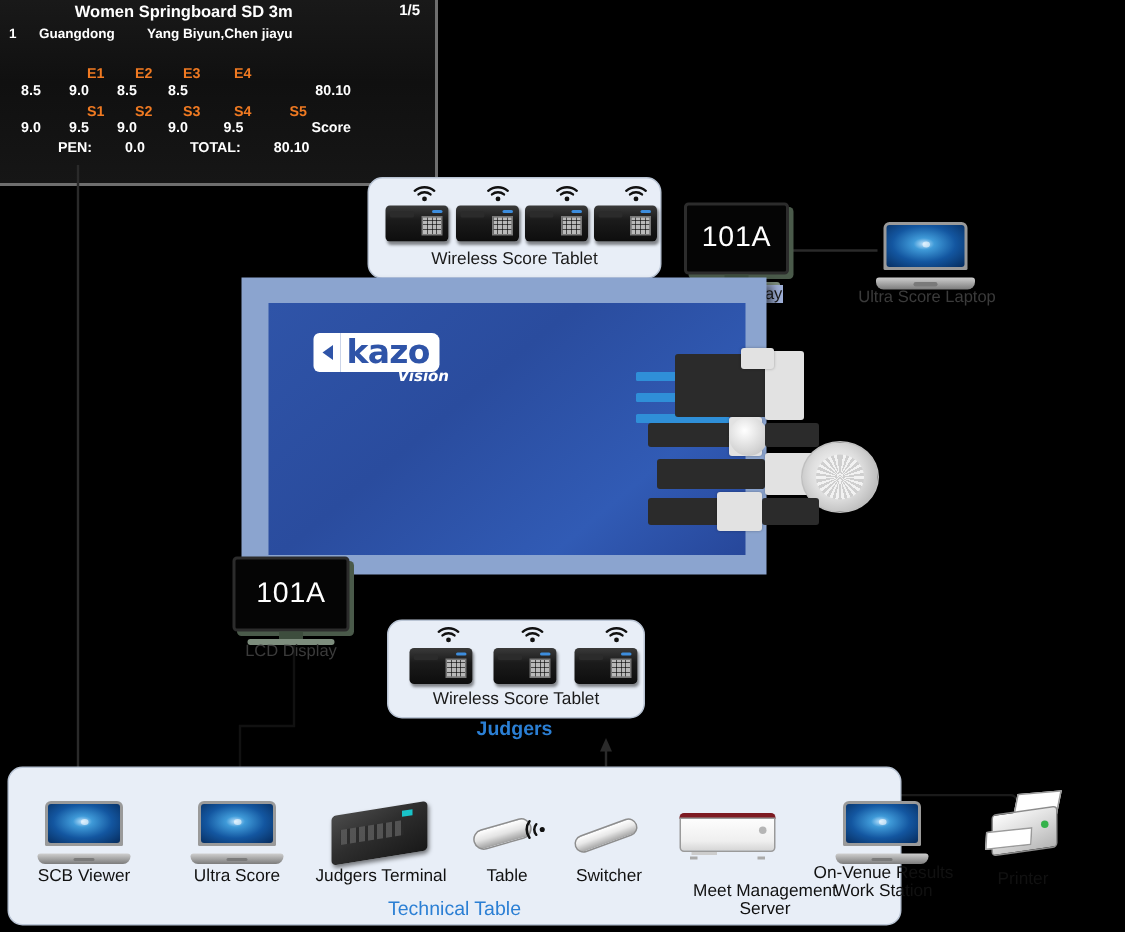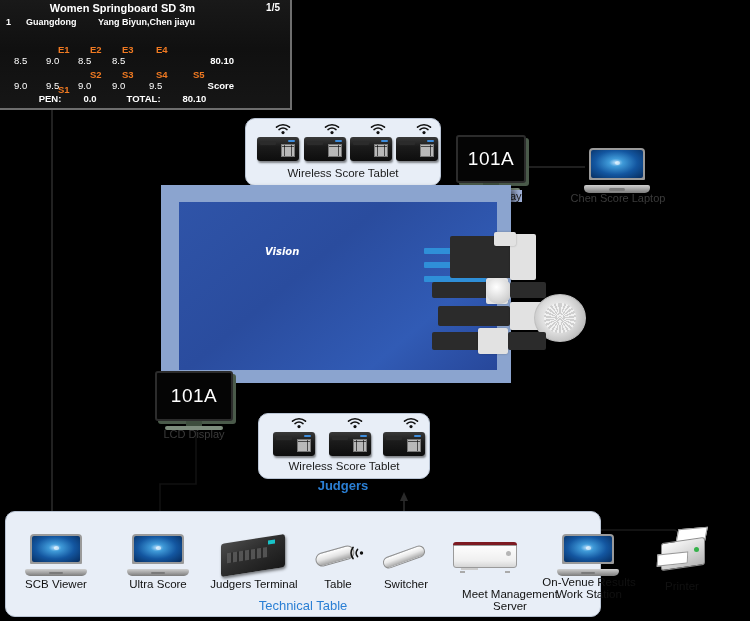--- a/index.html
+++ b/index.html
@@ -11,42 +11,42 @@
   #canvas {
     position: relative;
     width: 750px; height: 621px;
     background: #000000;
     overflow: hidden;
   }
 
   
   #scoreboard {
     position: absolute; left: 0; top: 0;
-    width: 292px; height: 110px;
+    width: 292px; height: 124px;
     background: linear-gradient(180deg,#191919 0%,#101010 45%,#161616 100%);
     color: #fff;
     border-bottom: 2px solid #6e6e6e;
     border-right: 2px solid #6e6e6e;
   }
   #scoreboard .sb-title {
     position: absolute; left: 0; top: 2px; width: 245px;
     text-align: center; font-size: 11px; font-weight: bold; color: #ffffff;
   }
   #scoreboard .sb-heat {
     position: absolute; right: 10px; top: 2px;
     font-size: 10px; font-weight: bold; color: #ffffff;
   }
   #scoreboard .sb-rank { position: absolute; left: 6px; top: 17px; font-size: 9px; font-weight:bold; }
   #scoreboard .sb-team { position: absolute; left: 26px; top: 17px; font-size: 9px; font-weight:bold; }
   #scoreboard .sb-athletes { position: absolute; left: 98px; top: 17px; font-size: 9px; font-weight:bold;text-align:right; }
   .sb-lbl {
     position: absolute; font-size: 9.5px; font-weight: bold; color: #f07a22; margin-left: 44px;
   }
   .sb-val {
-    position: absolute; font-size: 9.5px; font-weight: normal; color: #ffffff;
+    position: absolute; font-size: 9.5px; font-weight: bold; color: #ffffff;
   }
   .sb-score-lbl { position: absolute; right: 56px; font-size: 9.5px; font-weight: bold; color:#ffffff;margin-top:36px; }
   .sb-score-val { position: absolute; right: 56px; font-size: 9.5px; font-weight: bold; color:#ffffff; }
   #sb-pen-line {
     position: absolute; left: 0; top: 93px; width: 245px;
     text-align: center; font-size: 9.5px; font-weight: bold; color: #fff;
   }
   #sb-pen-line span.k { color:#ffffff; }
   #sb-pen-line .gap { display:inline-block; width:22px; }
   #sb-pen-line .gap2 { display:inline-block; width:30px; }
@@ -304,21 +304,21 @@
     <div class="sb-lbl" style="left:78px;  top:44px;">E3</div>
     <div class="sb-lbl" style="left:112px; top:44px;">E4</div>
     <div class="sb-score-lbl" style="top:44px;">Score</div>
 
     <div class="sb-val" style="left:14px;  top:55px;">8.5</div>
     <div class="sb-val" style="left:46px;  top:55px;">9.0</div>
     <div class="sb-val" style="left:78px;  top:55px;">8.5</div>
     <div class="sb-val" style="left:112px; top:55px;">8.5</div>
     <div class="sb-score-val" style="top:55px;">80.10</div>
 
-    <div class="sb-lbl" style="left:14px;  top:84px;">S1</div>
+    <div class="sb-lbl" style="left:14px;  top:69px;">S1</div>
     <div class="sb-lbl" style="left:46px;  top:69px;">S2</div>
     <div class="sb-lbl" style="left:78px;  top:69px;">S3</div>
     <div class="sb-lbl" style="left:112px; top:69px;">S4</div>
     <div class="sb-lbl" style="left:149px; top:69px;">S5</div>
 
     <div class="sb-val" style="left:14px;  top:80px;">9.0</div>
     <div class="sb-val" style="left:46px;  top:80px;">9.5</div>
     <div class="sb-val" style="left:78px;  top:80px;">9.0</div>
     <div class="sb-val" style="left:112px; top:80px;">9.0</div>
     <div class="sb-val" style="left:149px; top:80px;">9.5</div>
@@ -434,24 +434,30 @@
   <div class="lcd-caption" style="left:445px; top:190px; width:92px;">
     <span class="hl">LCD Display</span>
   </div>
 
   <div class="laptop" id="laptop-top" style="left:584px; top:148px; width:66px; height:45px;">
     <div class="lid">
         <div class="scr"></div>
       </div>
     <div class="base"></div>
   </div>
-  <div class="faded-caption" style="left:563px; top:192px; width:110px; color:#3b3b3b;">Chen Score Laptop</div>
+  <div class="faded-caption" style="left:563px; top:192px; width:110px; color:#3b3b3b;">Ultra Score Laptop</div>
 
   <div id="bigdisplay">
     <div class="inner">
+      <div id="logo">
+        <div class="arrowbox">
+            <div class="tri"></div>
+          </div>
+        <div class="word">kazo</div>
+      </div>
       <div id="logo-sub">Vision</div>
     </div>
   </div>
 
   <div id="device">
     <div class="bar" style="left:0px;  top:16px; width:62px;"></div>
     <div class="bar" style="left:0px;  top:30px; width:62px;"></div>
     <div class="bar" style="left:0px;  top:44px; width:62px;"></div>
 
     <div class="blk" style="left:26px; top:4px;  width:62px; height:42px;"></div>

